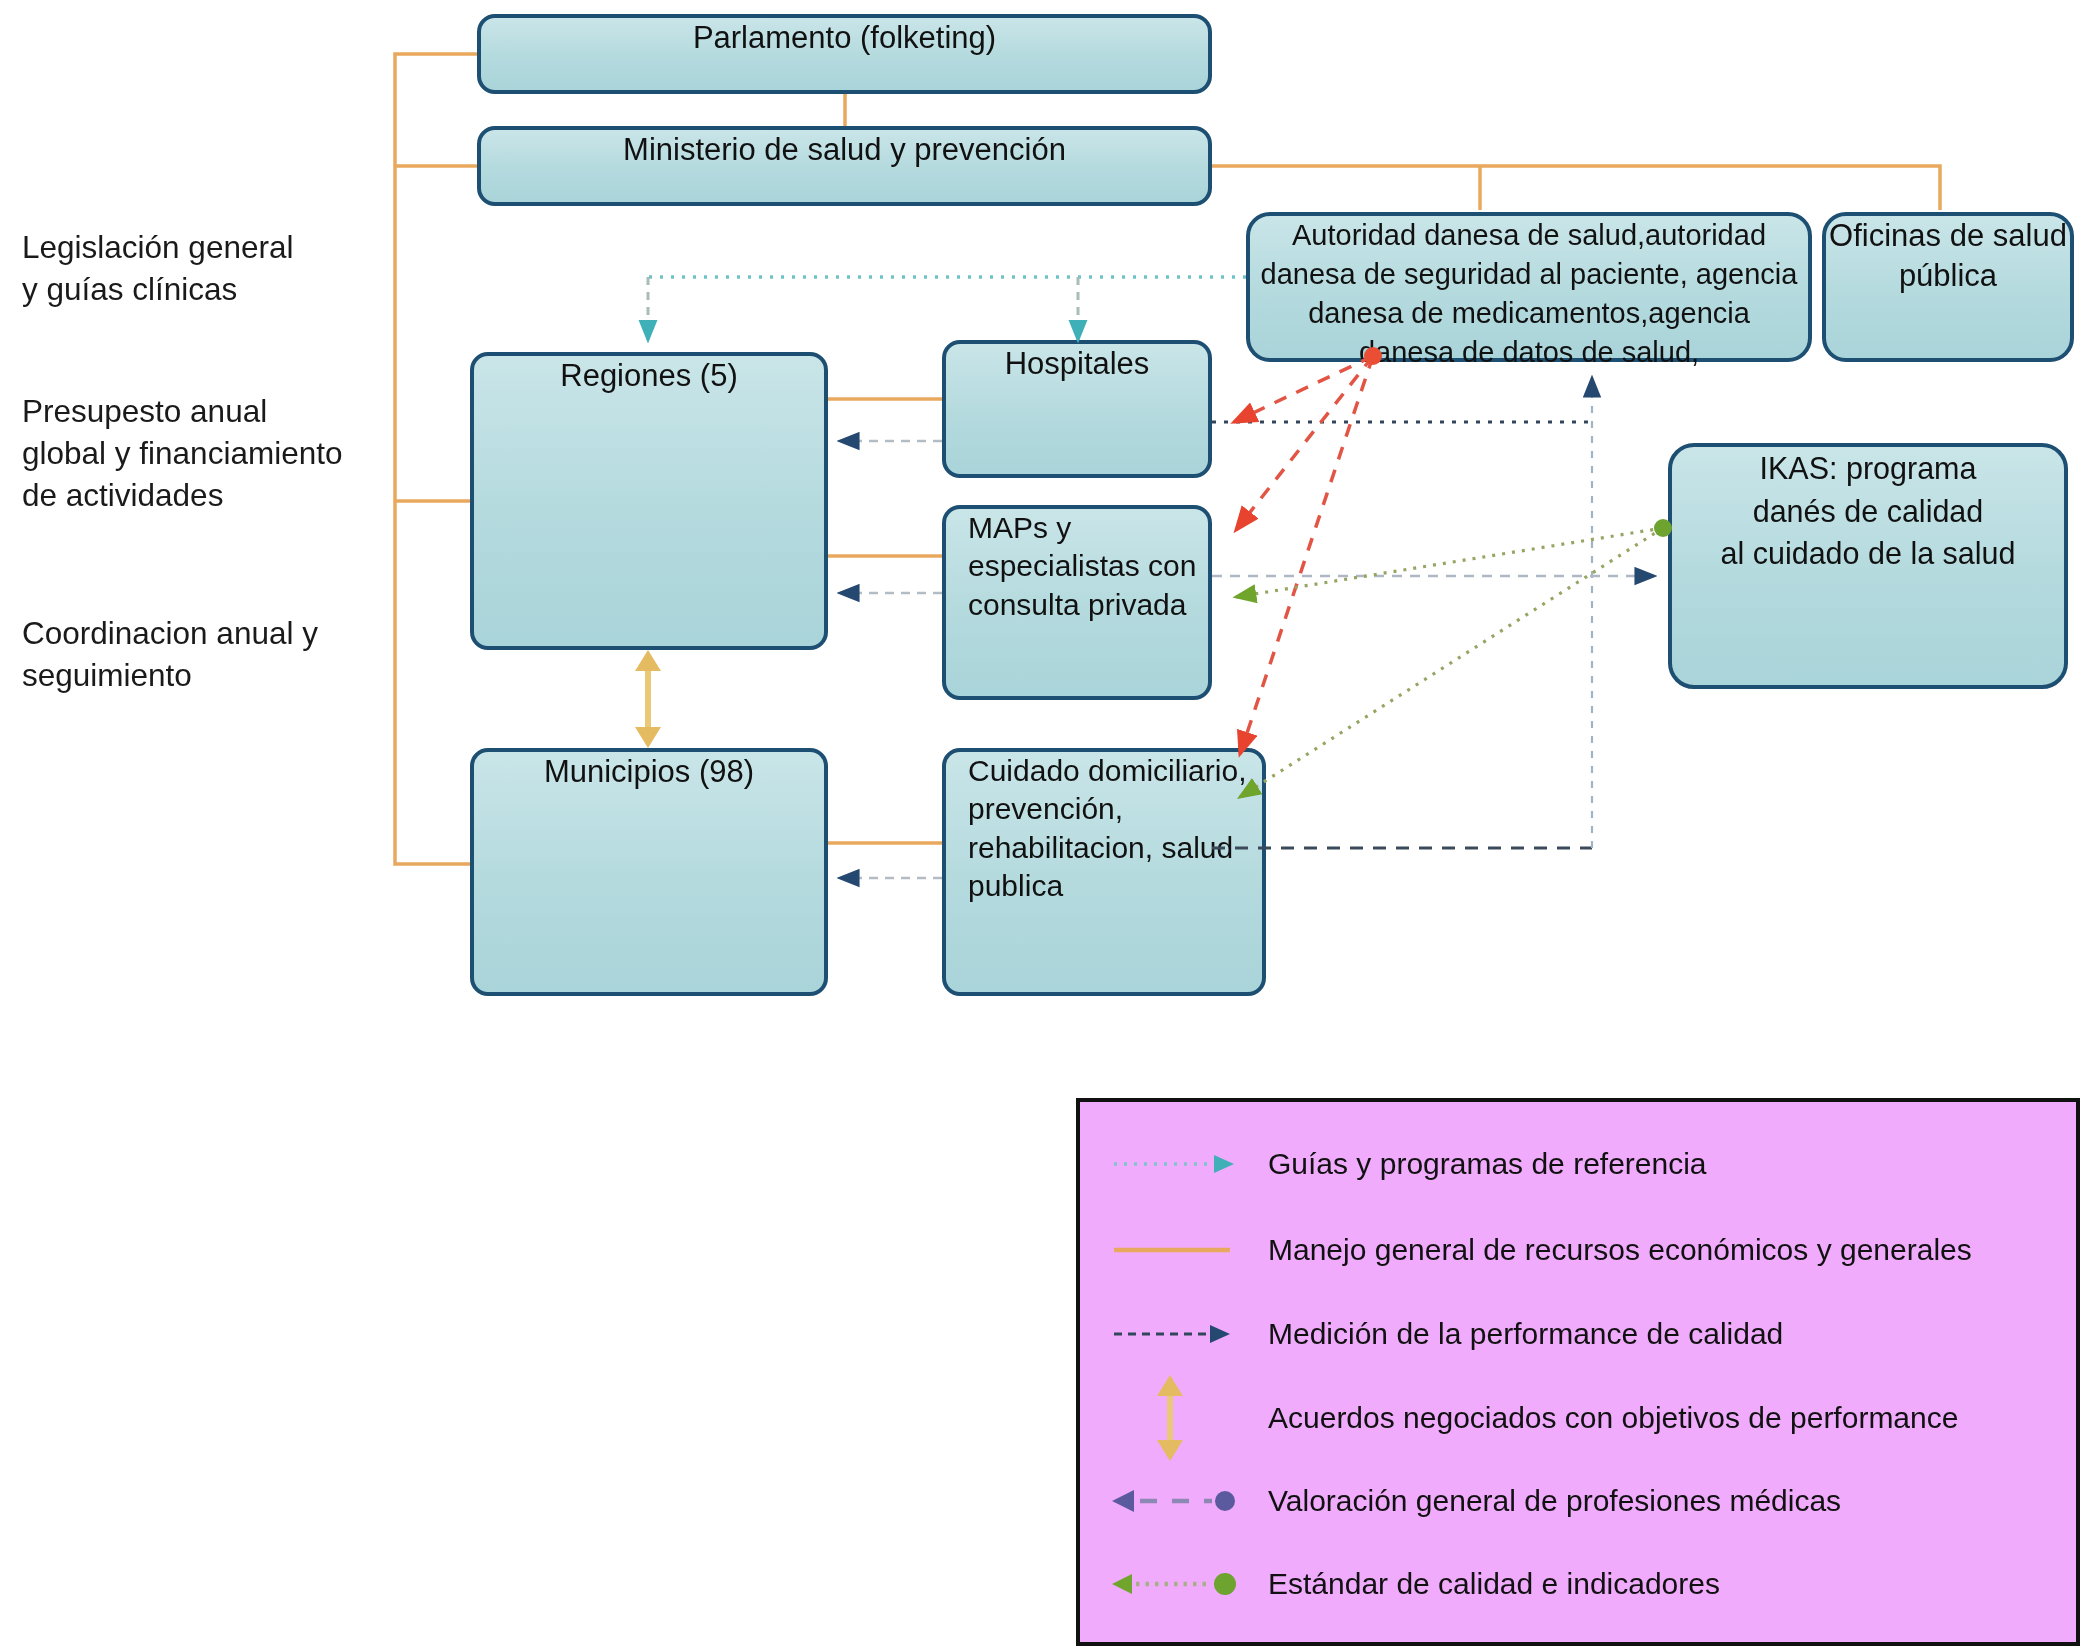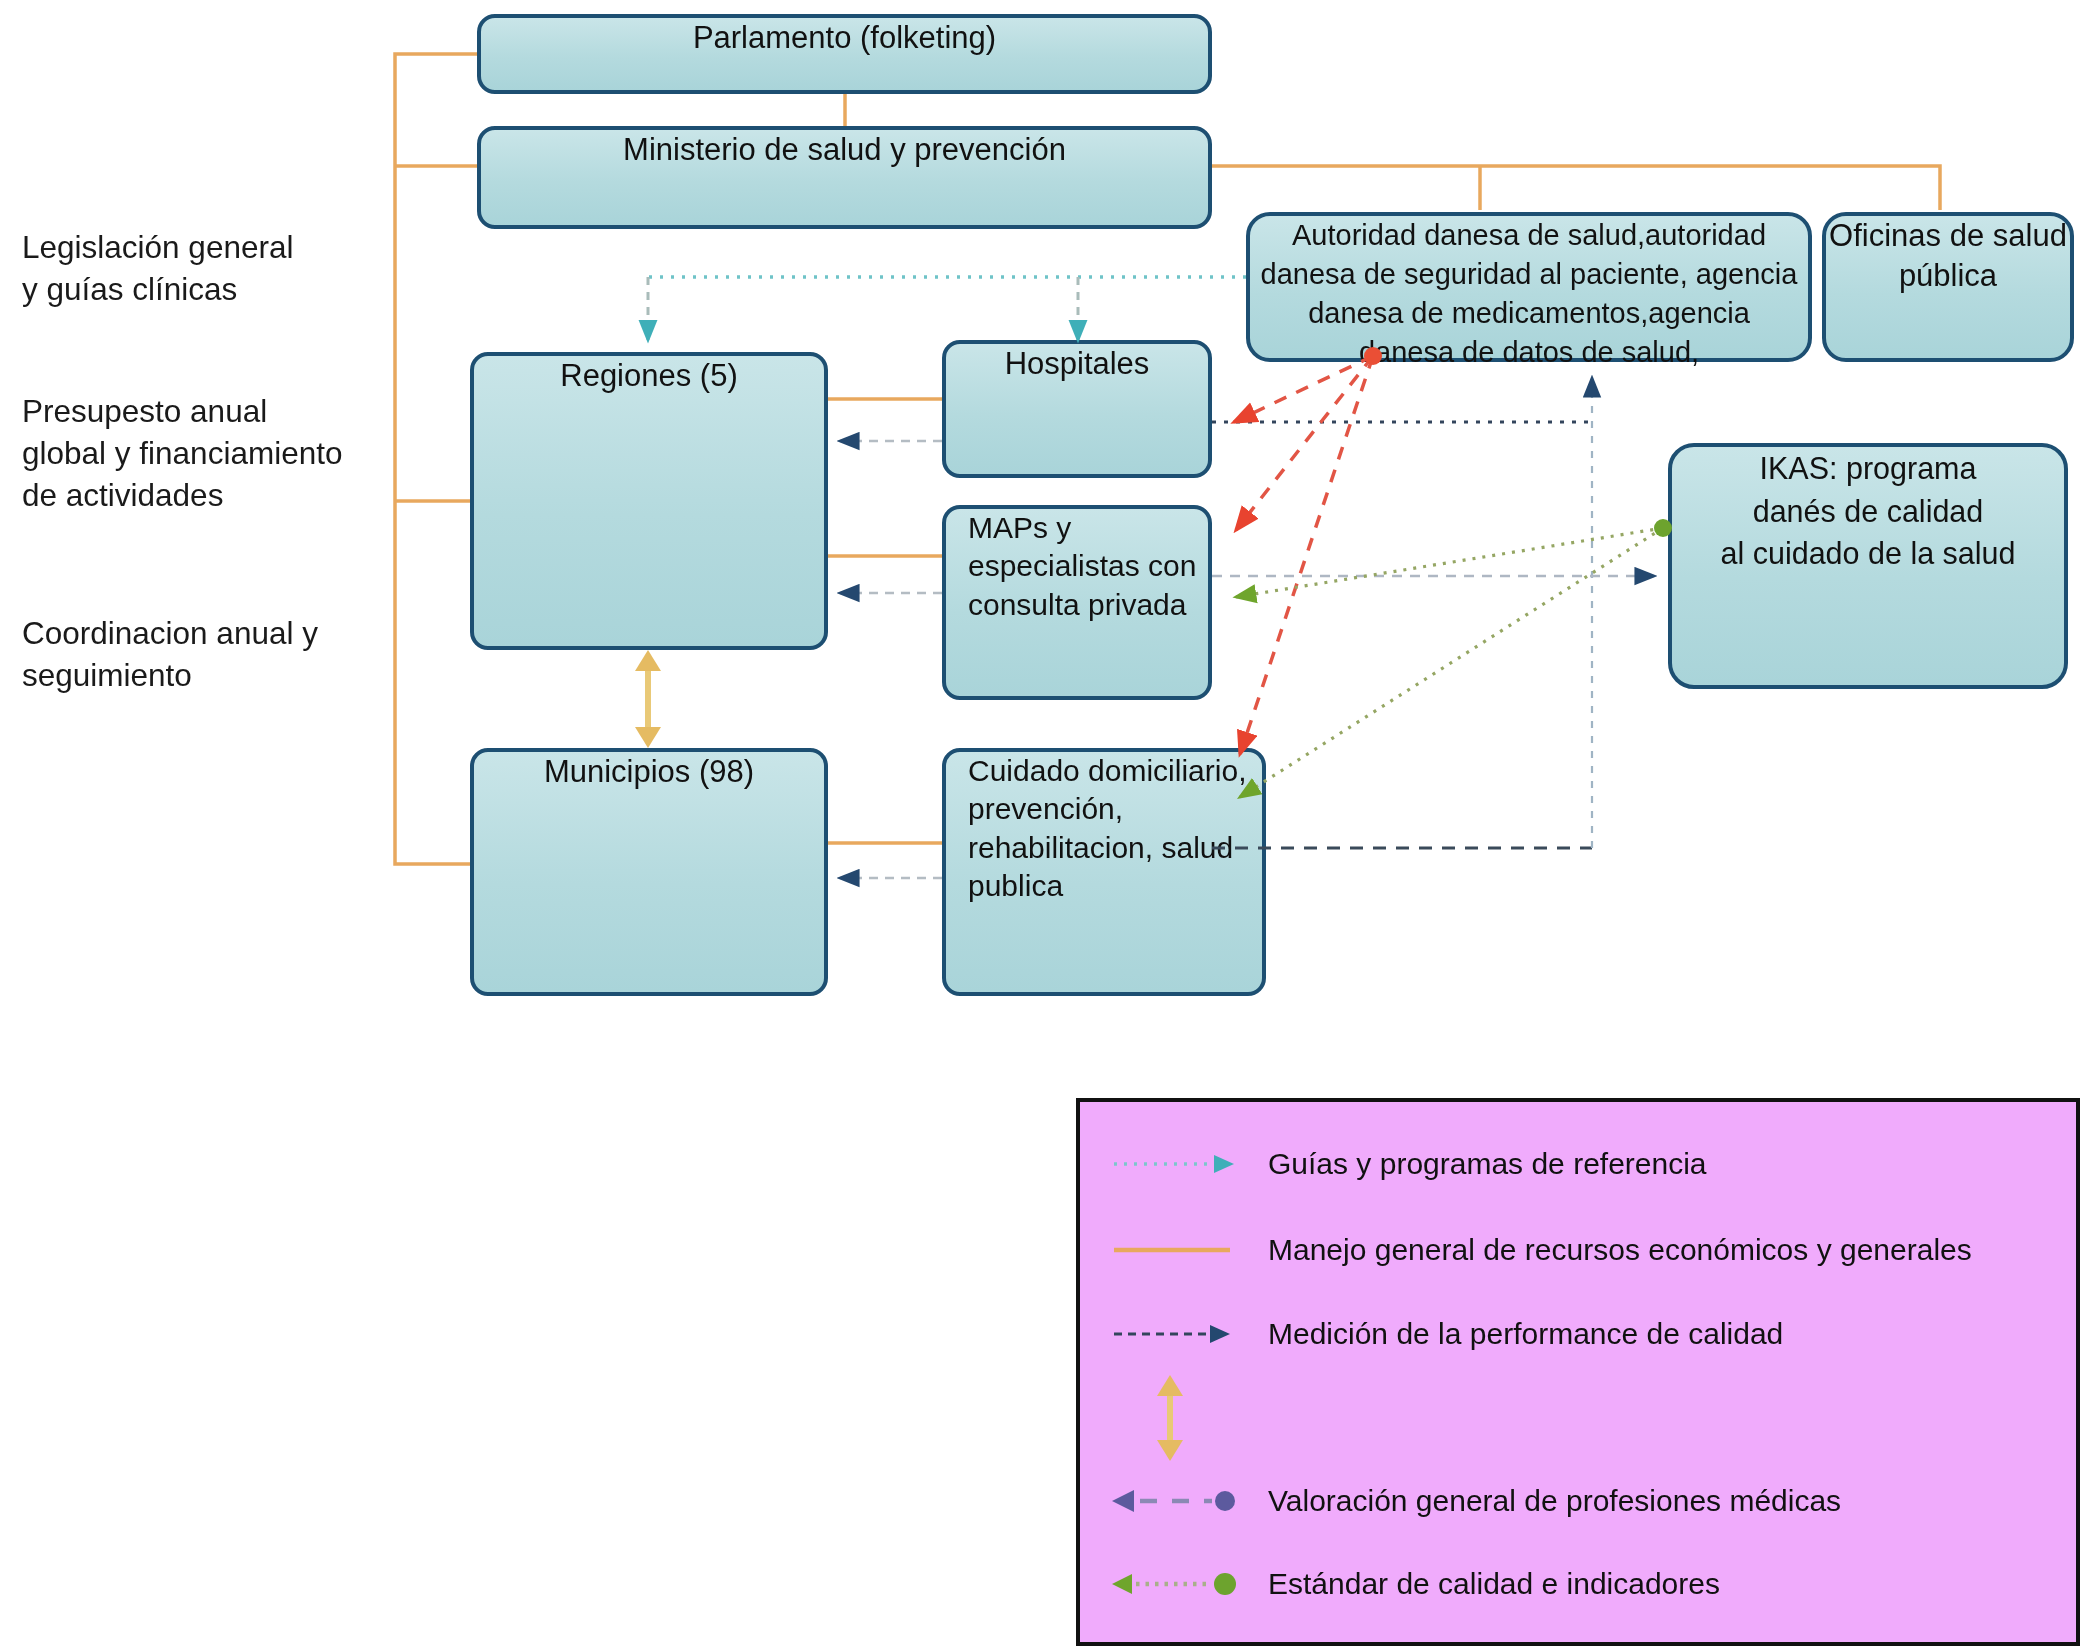--- a/index.html
+++ b/index.html
@@ -77,21 +77,21 @@
 </style>
 </head>
 <body>
 
 <div class="canvas">
 
   <div class="box" style="left:477px; top:14px; width:735px; height:80px;">
     <div>Parlamento (folketing)</div>
   </div>
 
-  <div class="box" style="left:477px; top:126px; width:735px; height:103px;">
+  <div class="box" style="left:477px; top:126px; width:735px; height:80px;">
     <div>Ministerio de salud y prevención</div>
   </div>
 
   <div class="box" style="left:1246px; top:212px; width:566px; height:150px; font-size:29px; line-height:1.35; border-radius:24px;">
     <div>Autoridad danesa de salud,autoridad</div>
     <div>danesa de seguridad al paciente, agencia</div>
     <div>danesa de medicamentos,agencia</div>
     <div>danesa de datos de salud,</div>
   </div>
 
@@ -235,20 +235,21 @@
     </div>
 
     <div class="legend-row" style="top:270px;">
       <div class="legend-marker">
         <svg width="150" height="92">
           <line x1="62" y1="18" x2="62" y2="74" stroke="#e9c977" stroke-width="6"></line>
           <polygon points="62,3 49,24 75,24" fill="#e5bb62"></polygon>
           <polygon points="62,89 49,68 75,68" fill="#e5bb62"></polygon>
         </svg>
       </div>
+      <div class="legend-label">Acuerdos negociados con objetivos de performance</div>
     </div>
 
     <div class="legend-row" style="top:379px;">
       <div class="legend-marker">
         <svg width="150" height="40">
           <polygon points="4,20 26,9 26,31" fill="#5c5a9e"></polygon>
           <line x1="32" y1="20" x2="104" y2="20" stroke="#8b89b4" stroke-width="4.5" stroke-dasharray="17 15"></line>
           <circle cx="117" cy="20" r="10" fill="#5c5a9e"></circle>
         </svg>
       </div>

